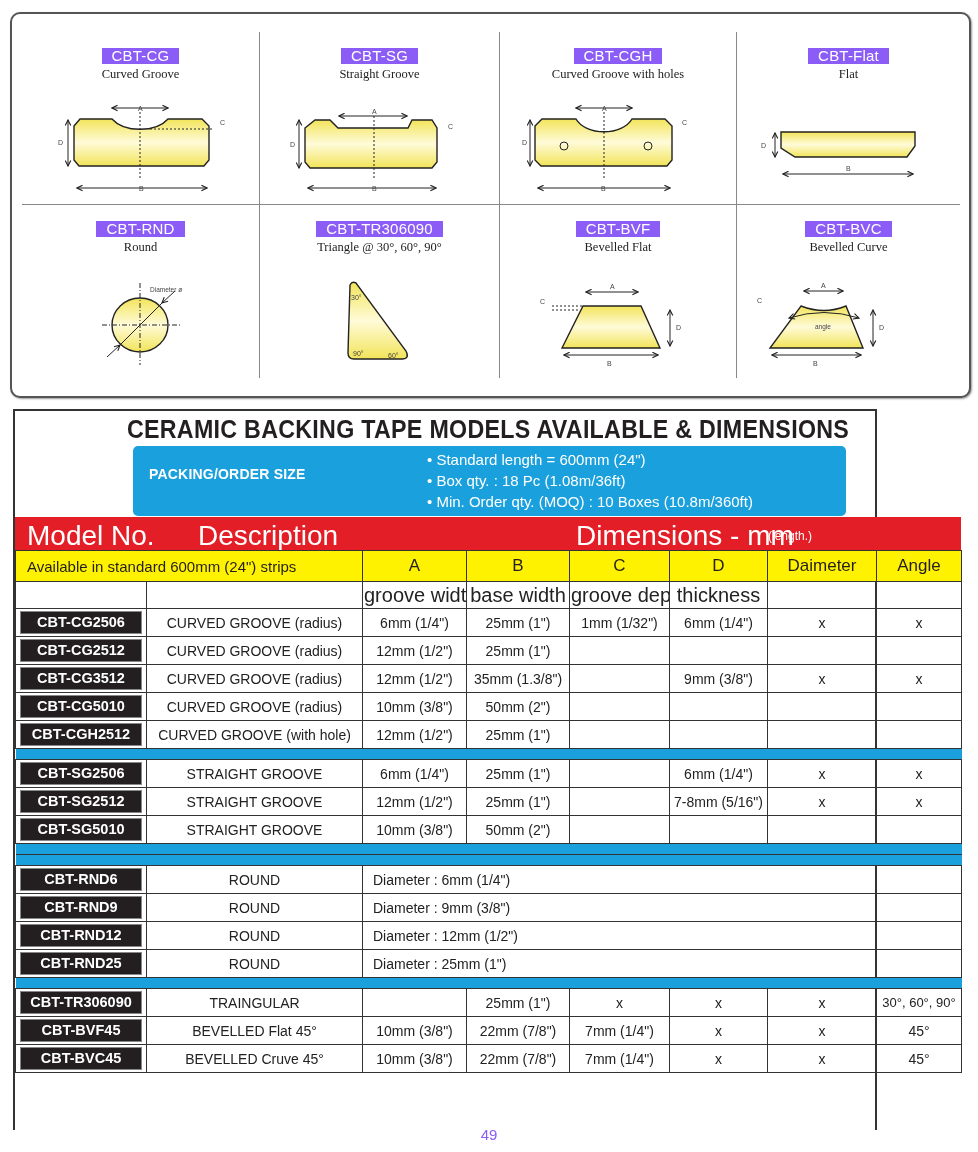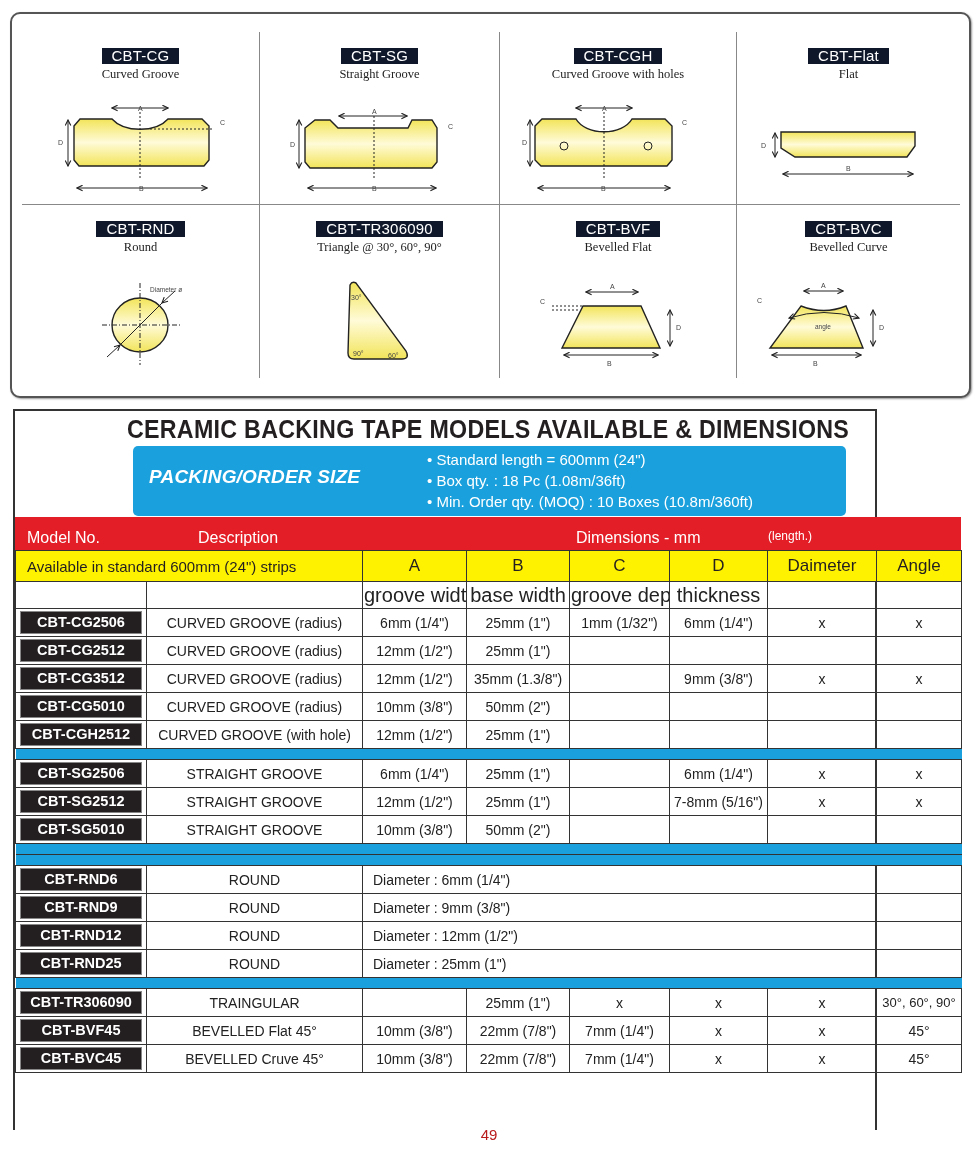--- a/index.html
+++ b/index.html
@@ -4,46 +4,46 @@
 <style>
   * { box-sizing: border-box; margin: 0; padding: 0; }
   body { width: 978px; height: 1152px; background: #ffffff; font-family: "Liberation Sans", sans-serif; color: #222; position: relative; overflow: hidden; }
 
   
   .diagram-panel { position: absolute; left: 10px; top: 12px; width: 961px; height: 386px; border: 2px solid #555; border-radius: 10px; background: #fff; box-shadow: 1px 1px 2px #999; }
   .diagram-grid { position: absolute; left: 10px; top: 18px; width: 938px; height: 346px; display: grid; grid-template-columns: 238px 240px 237px 223px; grid-template-rows: 173px 173px; }
   .cell { position: relative; text-align: center; }
   .cell.c0, .cell.c1, .cell.c2 { border-right: 1px solid #888; }
   .cell.r0 { border-bottom: 1px solid #888; }
-  .cell .code { display: inline-block; background: #0f172a; color: #fff; font-size: 15px; line-height: 16px; padding: 0 10px; margin-top: 16px; letter-spacing: 0.2px; }
+  .cell .code { display: inline-block; background: #8b5cf6; color: #fff; font-size: 15px; line-height: 16px; padding: 0 10px; margin-top: 16px; letter-spacing: 0.2px; }
   .cell .sub { font-size: 12.5px; color: #222; margin-top: 2px; font-family: Liberation Serif, serif; }
   .cell svg { position: absolute; left: 0; top: 50px; }
 
   
   .spec-panel { position: absolute; left: 13px; top: 409px; width: 864px; height: 721px; border: 2px solid #333; border-bottom: none; }
   .spec-title { position: absolute; left: 0; top: 4px; width: 946px; text-align: center; font-size: 25px; font-weight: bold; color: #231f20; letter-spacing: 0.3px; font-family: "Liberation Sans", sans-serif; transform: scaleX(0.93); transform-origin: center; }
   .packing-box { position: absolute; left: 118px; top: 35px; width: 713px; height: 70px; background: #1aa0dc; border-radius: 5px; color: #fff; }
-  .packing-label { position: absolute; left: 16px; top: 20px; font-size: 19px; font-weight: bold; letter-spacing: 0.2px; font-style: italic; }
+  .packing-label { position: absolute; left: 16px; top: 20px; font-size: 14px; font-weight: bold; letter-spacing: 0.2px; }
   .packing-list { position: absolute; left: 294px; top: 3px; font-size: 15px; line-height: 21px; }
   .packing-list div::before { content: "\2022  "; }
 
   .red-bar { position: absolute; left: 0; top: 106px; width: 946px; height: 33px; background: #e31e26; color: #fff; }
-  .red-bar span { position: absolute; top: 12px; font-size: 16px; }
+  .red-bar span { position: absolute; top: 3px; font-size: 28px; }
   .red-bar .approx { font-size: 12px; top: 12px; }
 
   table.spec { position: absolute; left: 0; top: 139px; border-collapse: collapse; table-layout: fixed; width: 946px; }
   table.spec td { border: 1px solid #333; height: 27.5px; font-size: 14px; text-align: center; white-space: nowrap; overflow: hidden; padding: 0 1px; color: #222; }
   table.spec tr.yellow td { background: #fff200; height: 31px; font-size: 17px; color: #231f20; }
   table.spec tr.yellow td.avail { font-size: 15px; text-align: left; padding-left: 11px; }
   table.spec tr.sub td { height: 27px; font-size: 20px; }
   table.spec tr.sep td { background: #1aa0dc; height: 11px; border-left: none; border-right: none; padding: 0; }
   table.spec td.model { padding: 2px 4px; }
   table.spec td.model span { display: block; background: #231f20; color: #fff; font-weight: bold; font-size: 14.5px; line-height: 21px; border: 1px solid #888; }
   table.spec td.diam { text-align: left; padding-left: 10px; }
-  .page-no { position: absolute; left: 0; top: 1126px; width: 978px; text-align: center; font-size: 15px; color: #b91c1c; }
+  .page-no { position: absolute; left: 0; top: 1126px; width: 978px; text-align: center; font-size: 15px; color: #8b5cf6; }
 </style>
 </head>
 <body>
 
 <div class="diagram-panel">
   <div class="diagram-grid">
 
     <svg width="0" height="0" style="position:absolute">
       <defs>
         <linearGradient id="yel" x1="0" y1="0" x2="0" y2="1">

